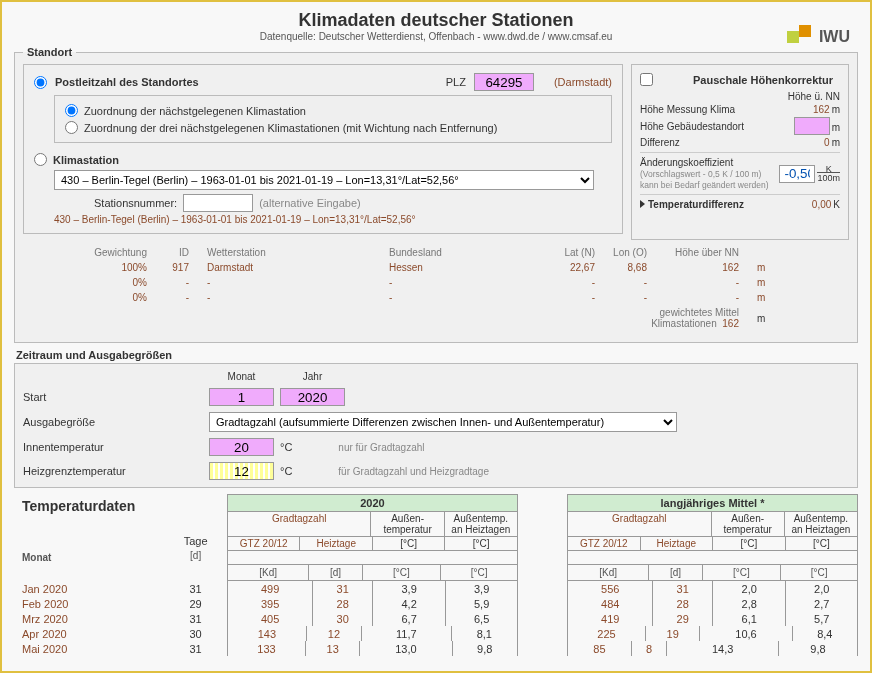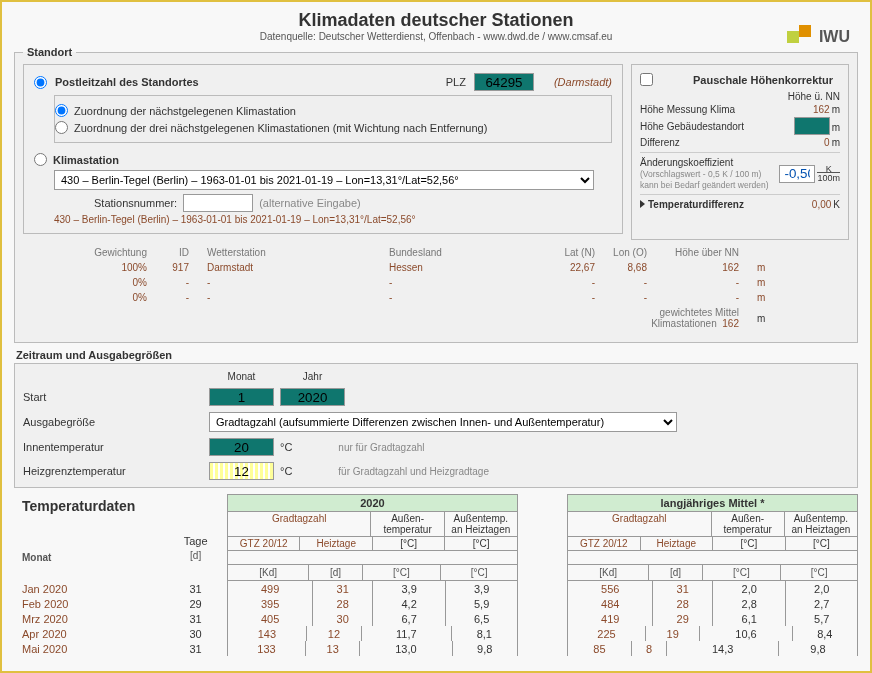--- a/index.html
+++ b/index.html
@@ -12,25 +12,25 @@
 .logo-sq2 { width: 12px; height: 12px; background: #e09000; display: inline-block; position: relative; top: -6px; left: -4px; }
 fieldset { border: 1px solid #bbb; padding: 6px 8px; margin-bottom: 6px; background: #f0f0f0; }
 legend { font-size: 11px; font-weight: bold; color: #333; padding: 0 4px; }
 .top-row { display: flex; gap: 8px; }
 .left-col { flex: 1; }
 .right-col { width: 218px; }
 .radio-row { display: flex; align-items: center; gap: 6px; padding: 2px 0; }
 .radio-row.bold { font-weight: bold; }
 input[type="radio"] { margin: 0; }
 input[type="checkbox"] { margin: 0; }
-.inner-box { border: 1px solid #bbb; padding: 6px 0; margin: 4px 0 8px 20px; background: #efefef; }
+.inner-box { border: 1px solid #bbb; padding: 6px 10px; margin: 4px 0 8px 20px; background: #efefef; }
 .plz-row { display: flex; align-items: center; gap: 8px; margin-bottom: 4px; }
 .plz-row .lbl { font-weight: bold; flex: 1; }
 .plz-row .plz-lbl { margin-left: 120px; }
-input[type="text"].yellow { background: #0f766e; border: 1px solid #999; padding: 1px 4px; height: 18px; }
+input[type="text"].yellow { background: #f0abfc; border: 1px solid #999; padding: 1px 4px; height: 18px; }
 input[type="text"].white { background: #fff; border: 1px solid #999; padding: 1px 4px; height: 18px; }
 .brown { color: #8b4a2b; }
 .station-row { margin: 2px 0 2px 20px; }
 select { background: #fff; border: 1px solid #999; font-size: 11px; padding: 1px 2px; height: 20px; width: 540px; }
 .stnum-row { margin: 4px 0 2px 60px; display: flex; align-items: center; gap: 6px; }
 .gray { color: #888; }
 .hk-row { display: flex; justify-content: space-between; align-items: center; padding: 1px 0; font-size: 10px; }
 .hk-row .val { text-align: right; min-width: 40px; }
 .hk-row .unit { width: 18px; text-align: left; margin-left: 2px; }
 .hk-sep { border-top: 1px solid #ccc; margin: 3px 0; }
@@ -80,21 +80,21 @@
   <fieldset>
     <legend>Standort</legend>
     <div class="top-row">
       <div class="left-col">
         <fieldset style="padding:8px 10px;">
           <div class="plz-row">
             <input type="radio" checked="" style="">
             <span class="lbl">Postleitzahl des Standortes</span>
             <span class="plz-lbl">PLZ</span>
             <input type="text" class="yellow" style="width: 60px; text-align: center;" value="64295">
-            <span class="brown" style="margin-left:12px;font-style:italic;">(Darmstadt)</span>
+            <span class="brown" style="margin-left:12px;">(Darmstadt)</span>
           </div>
           <div class="inner-box">
             <div class="radio-row">
               <input type="radio" checked="" style="">
               <span>Zuordnung der nächstgelegenen Klimastation</span>
             </div>
             <div class="radio-row">
               <input type="radio" style="">
               <span>Zuordnung der drei nächstgelegenen Klimastationen (mit Wichtung nach Entfernung)</span>
             </div>

